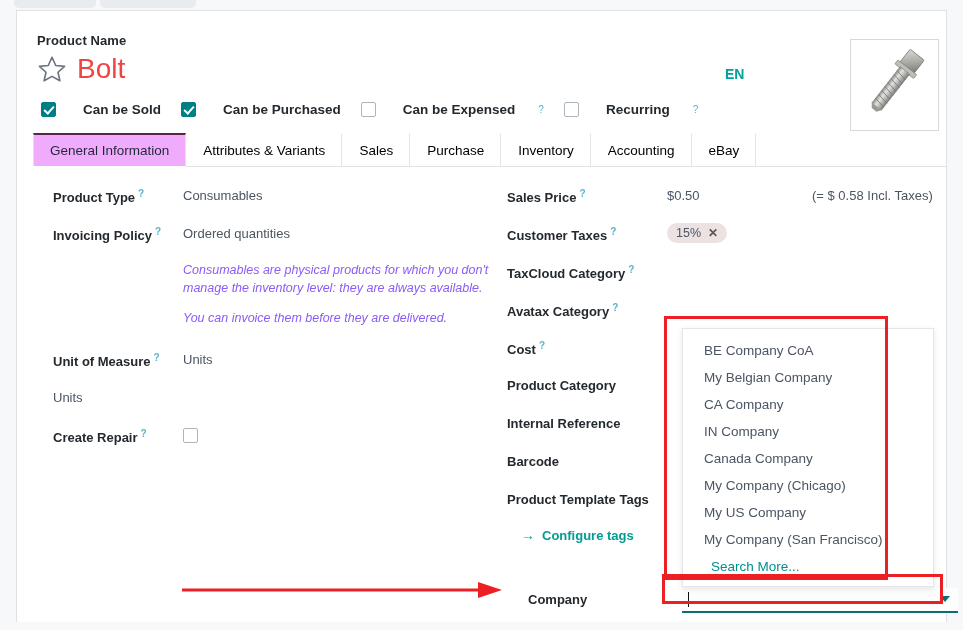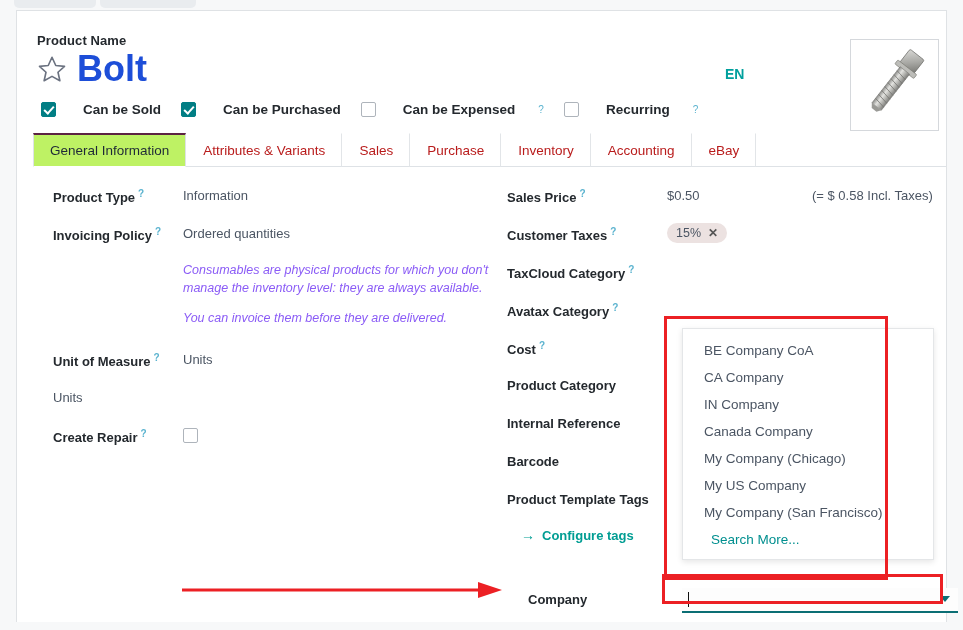--- a/index.html
+++ b/index.html
@@ -63,23 +63,23 @@
     align-items: center;
     margin-top: 4px;
   }
   .star-icon {
     width: 30px;
     height: 30px;
     margin-right: 10px;
     flex: none;
   }
   .product-title {
-    font-size: 36px;
-    font-weight: bold;
-    color: #1d4ed8;
+    font-size: 28px;
+    font-weight: normal;
+    color: #ef4444;
     line-height: 34px;
   }
   .lang-badge {
     position: absolute;
     top: 55px;
     left: 672px;
     color: #00a09d;
     font-weight: bold;
     font-size: 14px;
     cursor: pointer;
@@ -151,32 +151,32 @@
   
   .tabs {
     display: flex;
     margin: 16px 0 0 16px;
     border-bottom: 1px solid #dee2e6;
     padding-right: 16px;
   }
   .tab {
     padding: 9px 16px 8px 16px;
     font-size: 13.5px;
-    color: #b91c1c;
+    color: #000000;
     border: 1px solid transparent;
     border-right-color: #e2e5e8;
     background: transparent;
     cursor: pointer;
     white-space: nowrap;
     margin-bottom: -1px;
     box-sizing: border-box;
   }
   .tab:first-child { border-left-color: #e2e5e8; }
   .tab.active {
-    background: #bef264;
+    background: #f0abfc;
     border-color: #dee2e6;
     border-top: 2px solid #5c2343;
     border-bottom-color: #ffffff;
     color: #1f2937;
     padding-top: 8px;
   }
 
   
   .form-body {
     display: flex;
@@ -452,21 +452,21 @@
   </div>
 
   <div class="form-body">
 
     <div class="col left">
 
       <div class="field-row">
         <div class="f-label">
           <span>Product Type</span><span class="help-mark">?</span>
         </div>
-        <div class="f-value">Information</div>
+        <div class="f-value">Consumables</div>
       </div>
 
       <div class="field-row">
         <div class="f-label">
           <span>Invoicing Policy</span><span class="help-mark">?</span>
         </div>
         <div class="f-value">Ordered quantities</div>
       </div>
 
       <div class="field-row note-row">
@@ -590,20 +590,21 @@
     <div class="company-label">Company</div>
   </div>
 
   <div class="company-input">
     <span class="caret-text"></span>
     <span class="input-caret"></span>
   </div>
 
   <div class="dropdown">
     <div class="dd-item">BE Company CoA</div>
+    <div class="dd-item">My Belgian Company</div>
     <div class="dd-item">CA Company</div>
     <div class="dd-item">IN Company</div>
     <div class="dd-item">Canada Company</div>
     <div class="dd-item">My Company (Chicago)</div>
     <div class="dd-item">My US Company</div>
     <div class="dd-item">My Company (San Francisco)</div>
     <div class="dd-item more">Search More...</div>
   </div>
 
 </div>

